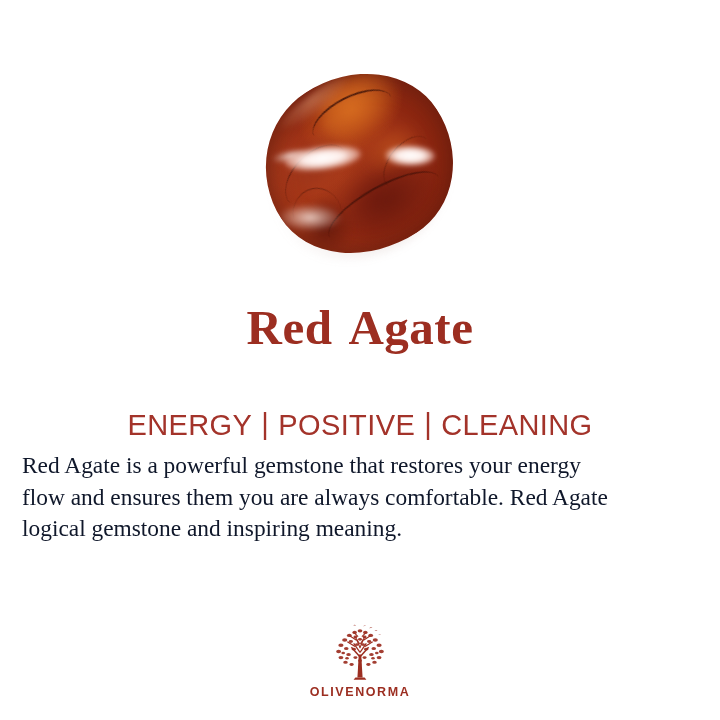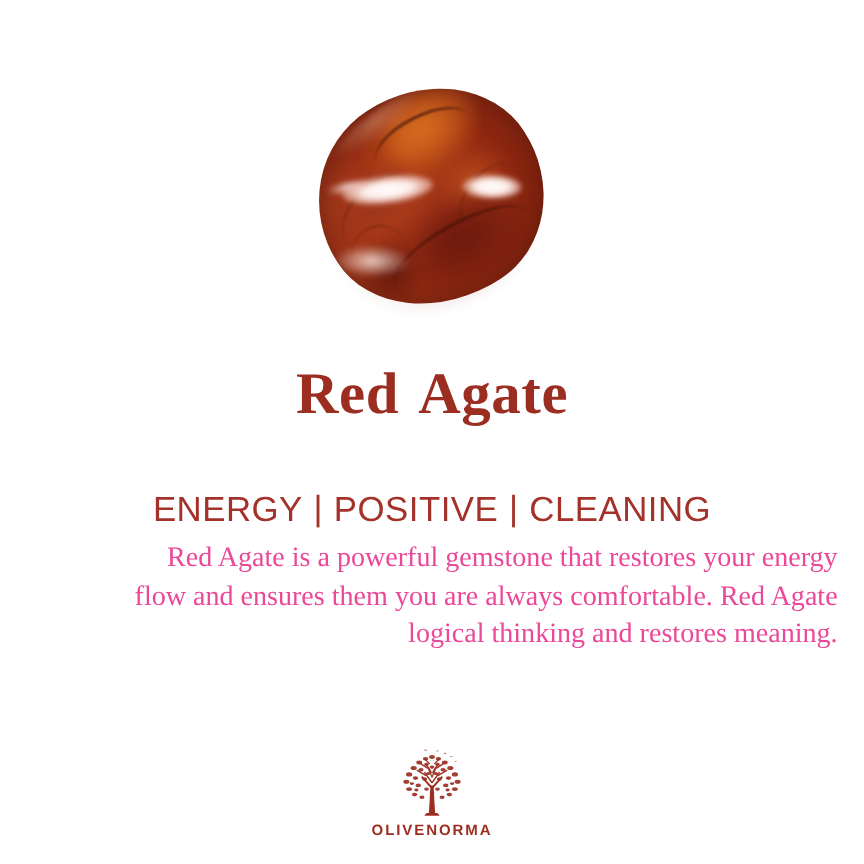--- a/index.html
+++ b/index.html
@@ -165,25 +165,25 @@
     color: #a3332a;
     font-weight: 300;
     transform: translateY(-1px);
   }
 
   .body-copy {
     position: absolute;
     left: 22px;
     width: 676px;
     top: 450px;
-    text-align: right;
+    text-align: left;
     font-family: "Liberation Serif", serif;
     font-size: 23.4px;
     line-height: 31.6px;
-    color: #ec4899;
+    color: #0f172a;
   }
   .body-copy .ln { display: block; white-space: nowrap; }
 
   
   .logo {
     position: absolute;
     left: 0; right: 0;
     top: 624px;
     text-align: center;
   }
@@ -231,21 +231,21 @@
     </div>
   </div>
 
   <div class="title"><span>Red</span><span class="sp"></span><span>Agate</span></div>
 
   <div class="subtitle"><span>ENERGY</span><span class="bar">|</span><span>POSITIVE</span><span class="bar">|</span><span>CLEANING</span></div>
 
   <div class="body-copy">
     <span class="ln">Red Agate is a powerful gemstone that restores your energy</span>
     <span class="ln">flow and ensures them you are always comfortable. Red Agate</span>
-    <span class="ln">logical thinking and restores meaning.</span>
+    <span class="ln">logical gemstone and inspiring meaning.</span>
   </div>
 
   <div class="logo">
     <svg class="logo-mark" viewBox="0 0 100 76" aria-hidden="true">
       <g fill="#9c2e21">
 
         <path d="M48.4 40 L46.6 70 h6.8 L51.6 40 z"></path>
         <path d="M44 70 h12 l2.4 3.2 h-16.8 z"></path>
 
         <path d="M49.4 44 L38 31 l1.5-1.3 L50.3 41.8 z"></path>

